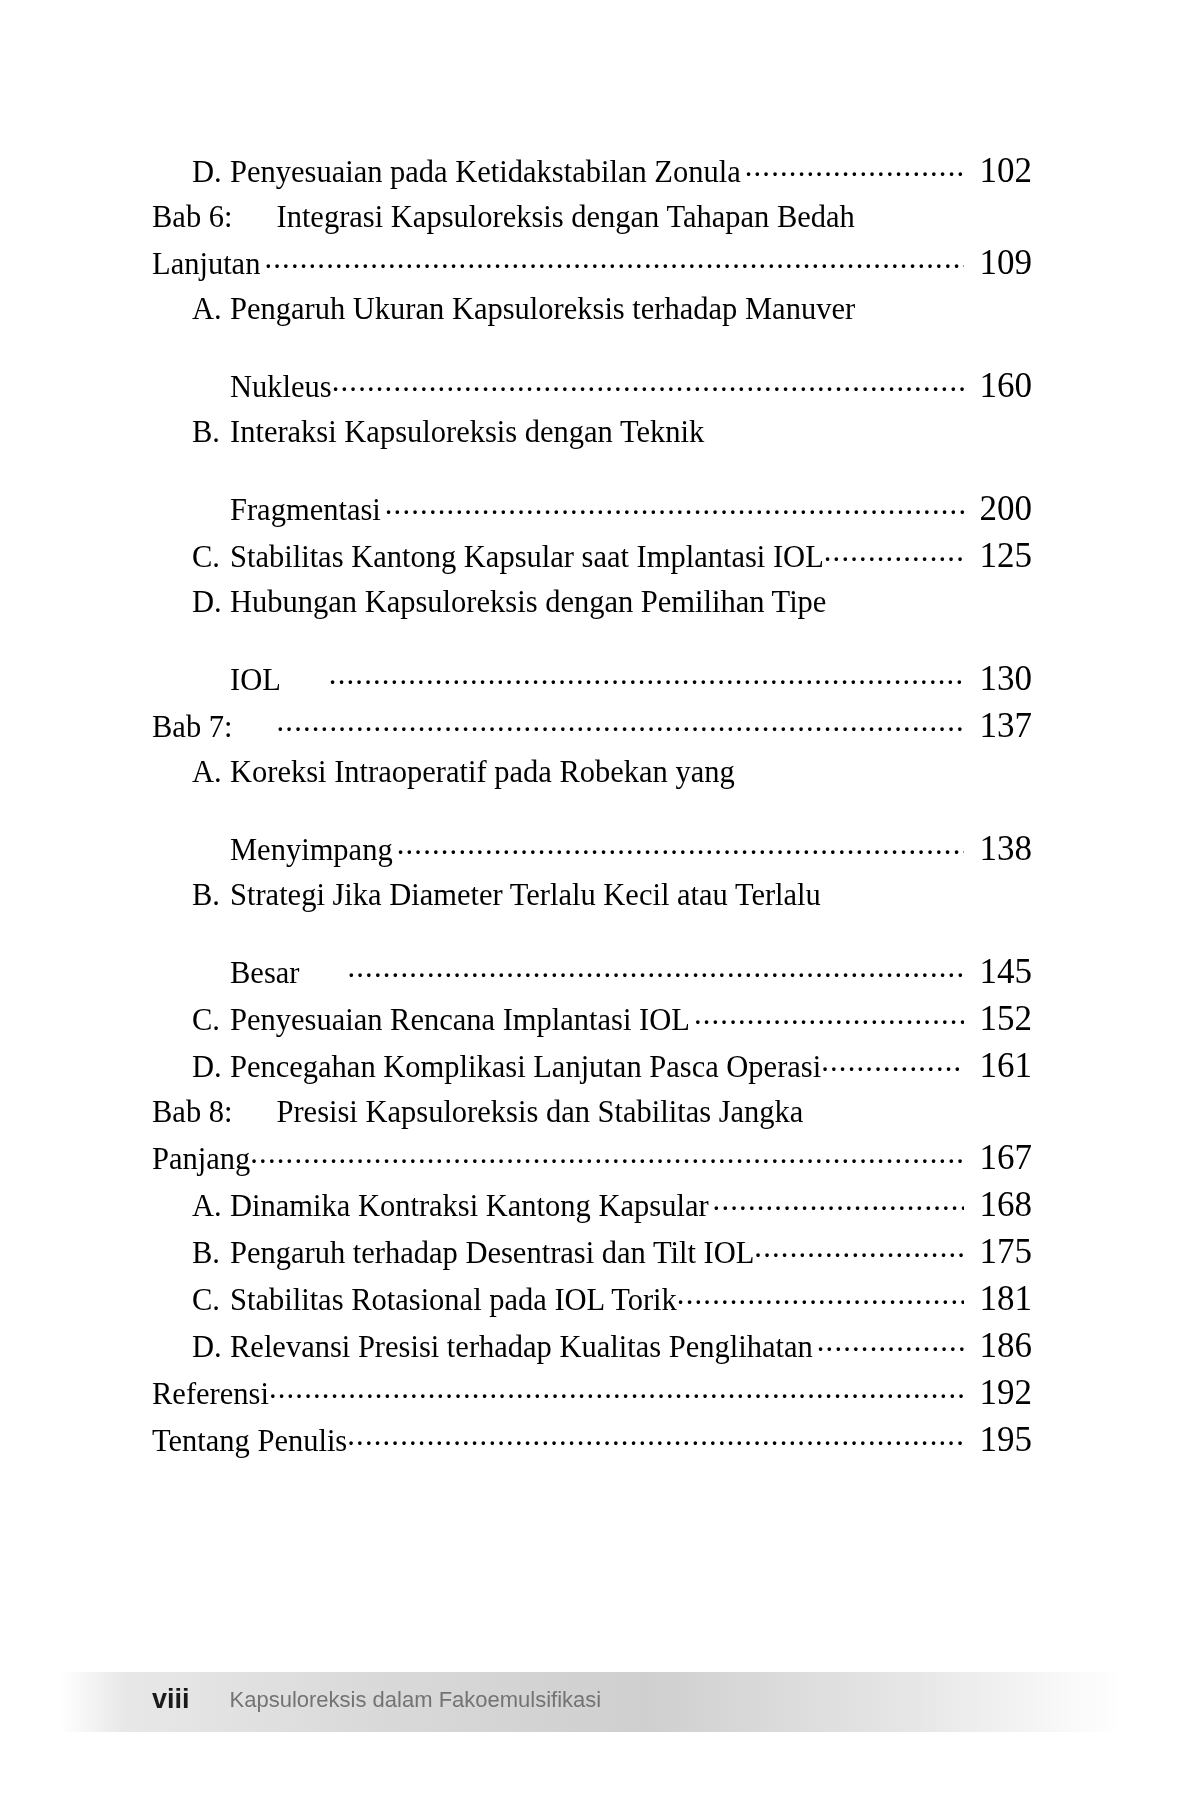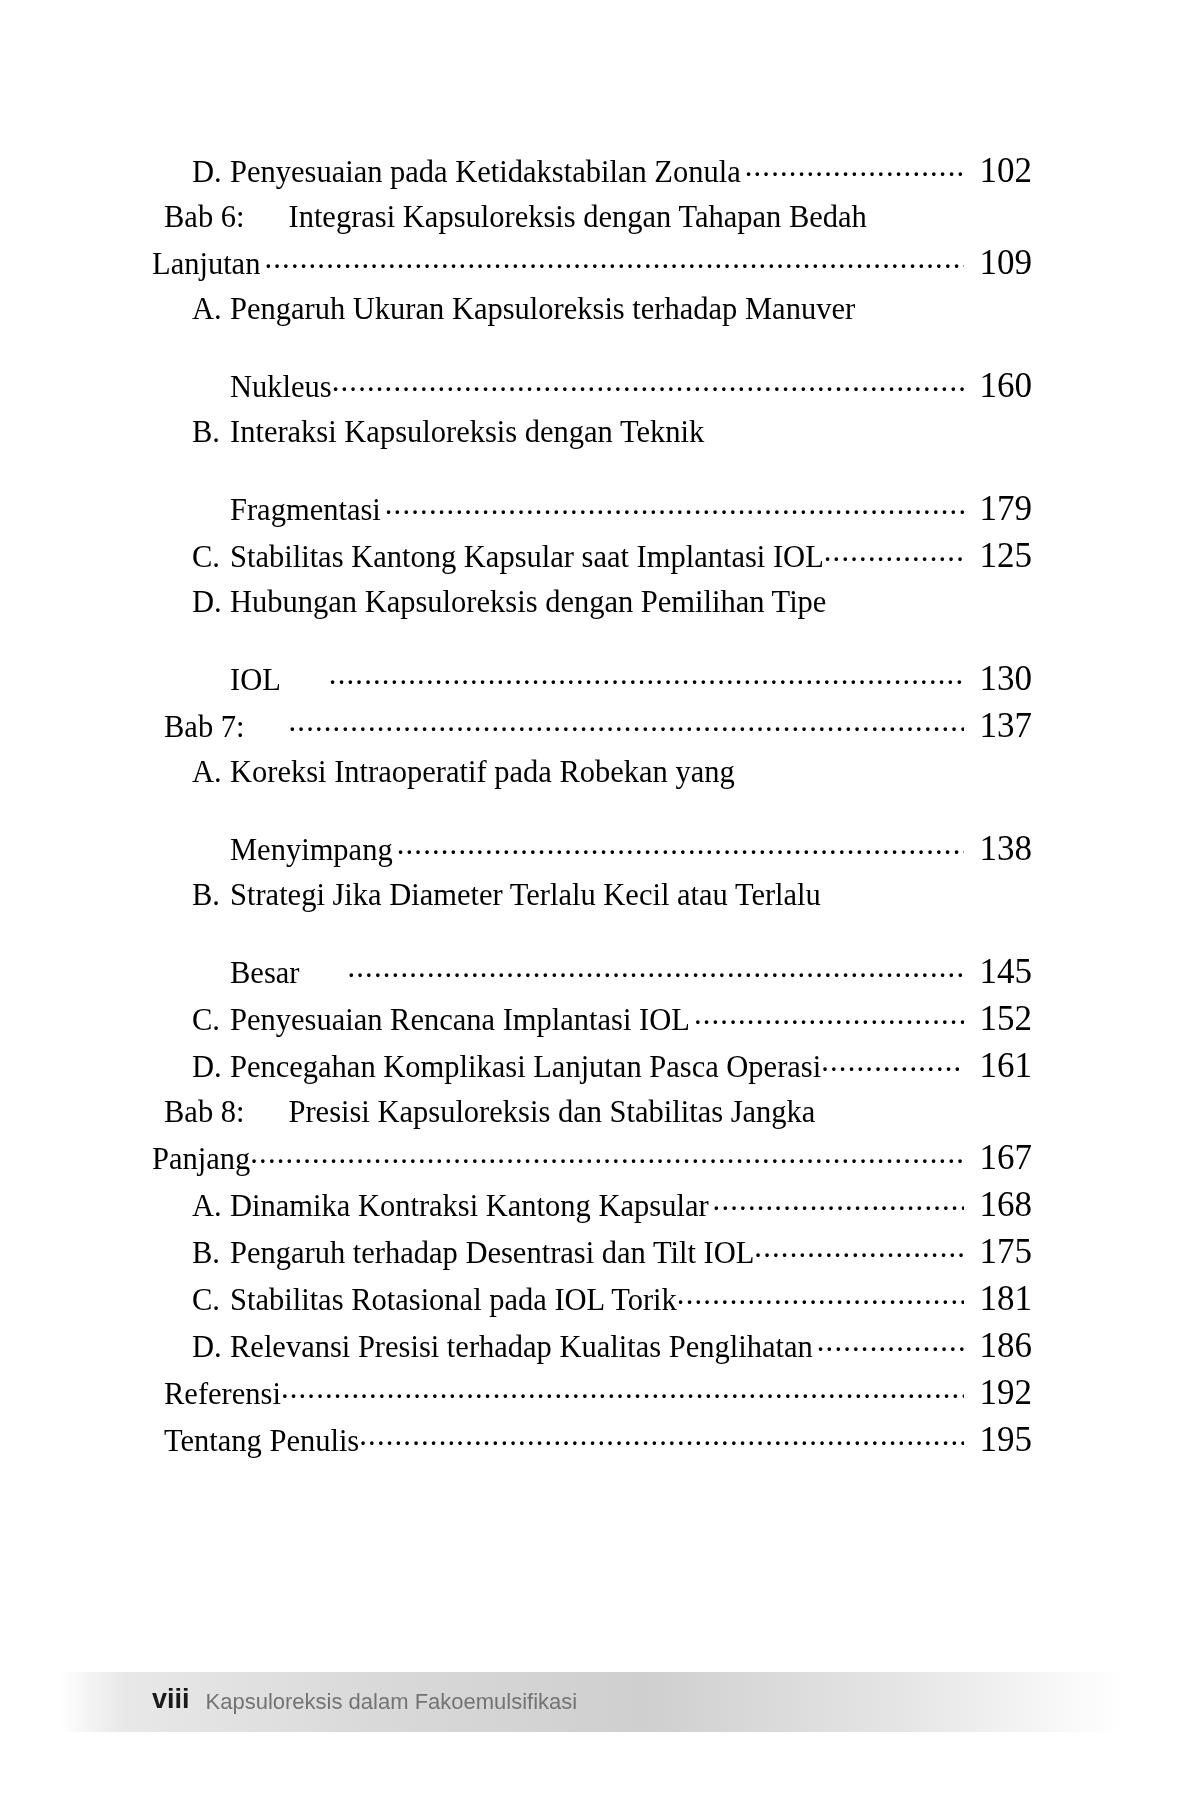--- a/index.html
+++ b/index.html
@@ -34,21 +34,21 @@
 
   .toc-row {
     display: flex;
     align-items: baseline;
     font-size: 30.5px;
     line-height: 45px;
     white-space: nowrap;
   }
 
   
-  .lvl-chapter { padding-left: 0px; margin-left: 12px; }
+  .lvl-chapter { padding-left: 0px; }
   .lvl-sub     { padding-left: 40px; }
   .lvl-cont    { padding-left: 78px; margin-top: 31px; }
 
   .row-label {
     flex: 0 0 auto;
   }
   .sub-letter {
     flex: 0 0 auto;
     display: inline-block;
     width: 38px;
@@ -105,21 +105,22 @@
     top: 0;
     width: 1062px;
     height: 60px;
     background: linear-gradient(to right, #ffffff 0%, #e8e8e8 6%, #d9d9d9 30%, #cfcfcf 55%, #e6e6e6 80%, #ffffff 100%);
   }
   .footer-inner {
     position: absolute;
     left: 152px;
     top: 12px;
     display: flex;
-    align-items: flex-end;
+    align-items: center;
+    gap: 24px;
   }
   .footer-page {
     font-family: "Liberation Sans", sans-serif;
     font-weight: bold;
     font-size: 27px;
     color: #1a1a1a;
     margin-right: 16px;
   }
   .footer-title {
     font-family: "Liberation Sans", sans-serif;
@@ -165,21 +166,21 @@
     </div>
 
     <div class="toc-row lvl-sub">
       <span class="sub-letter">B.</span>
       <span class="row-text">Interaksi Kapsuloreksis dengan Teknik</span>
       <span class="leader none"></span>
     </div>
     <div class="toc-row lvl-cont">
       <span class="row-text">Fragmentasi</span>
       <span class="leader"></span>
-      <span class="page-no">179</span>
+      <span class="page-no">200</span>
     </div>
 
     <div class="toc-row lvl-sub">
       <span class="sub-letter">C.</span>
       <span class="row-text">Stabilitas Kantong Kapsular saat Implantasi IOL</span>
       <span class="leader tight"></span>
       <span class="page-no">125</span>
     </div>
 
     <div class="toc-row lvl-sub">

